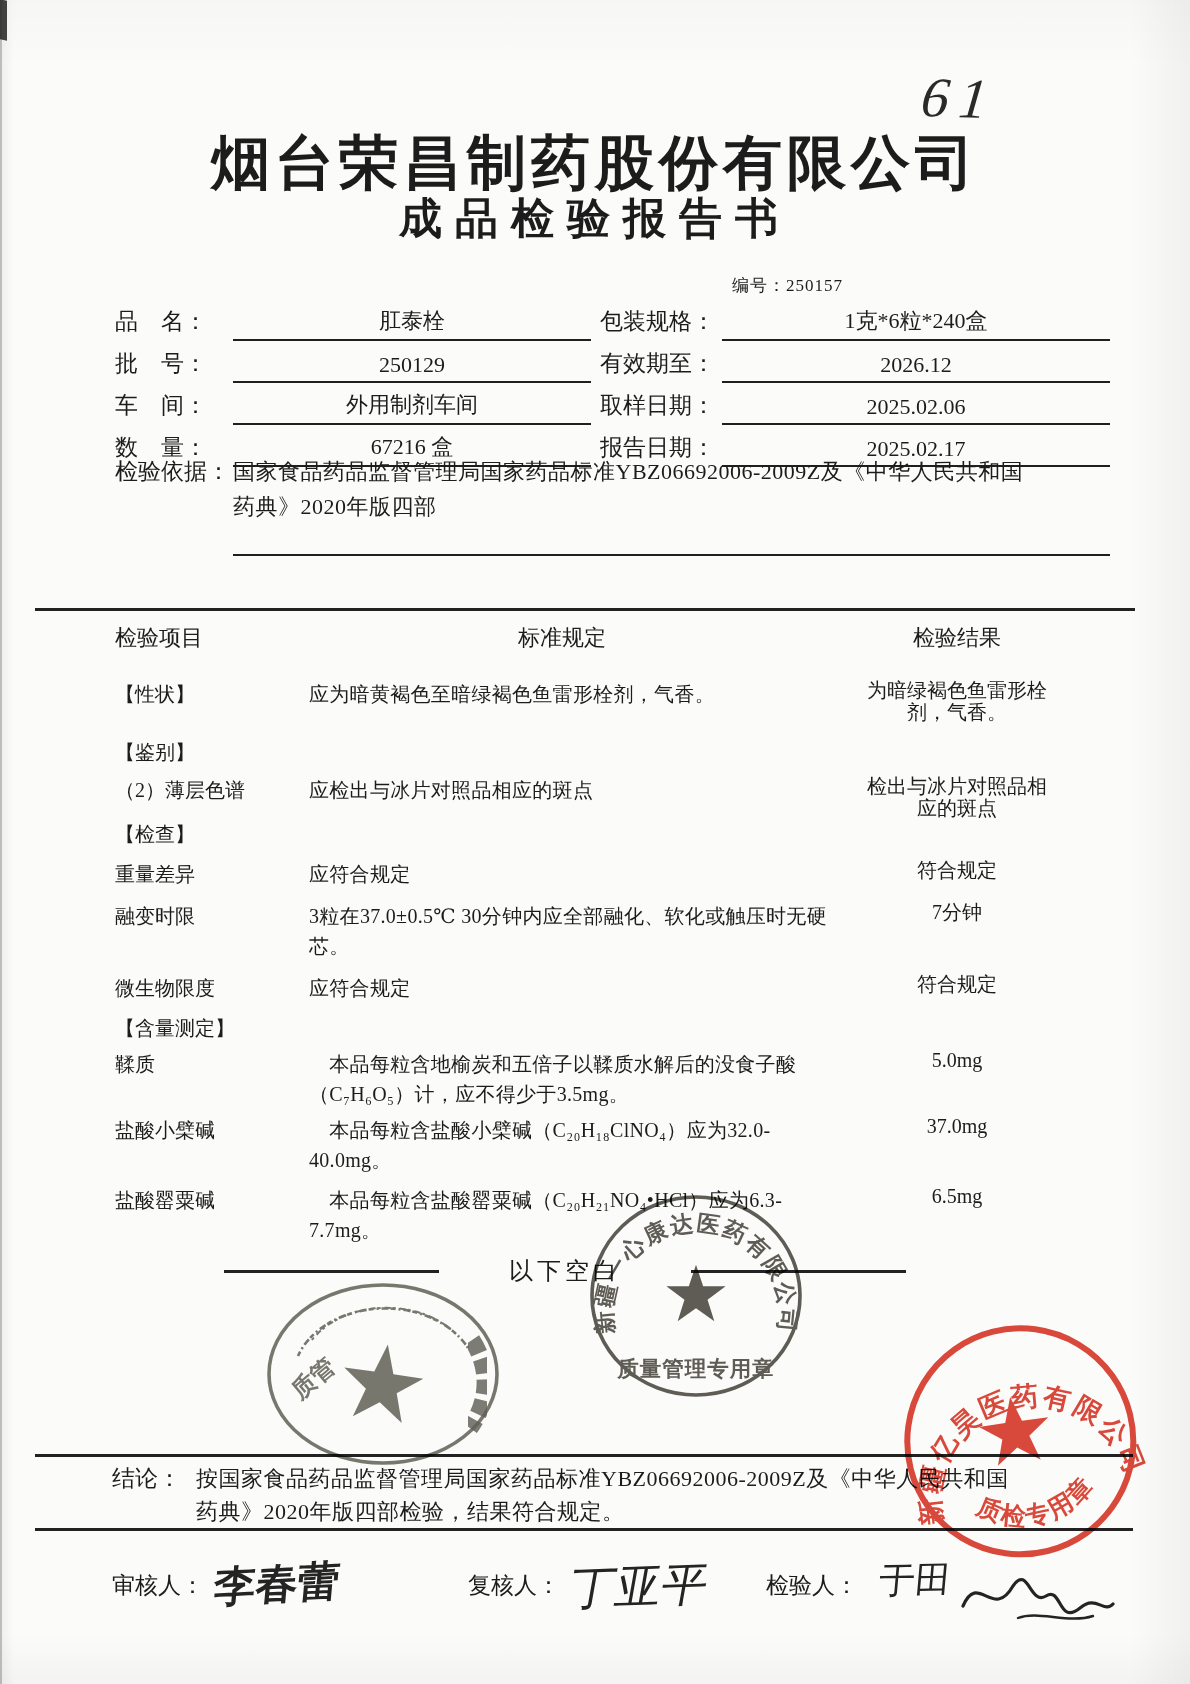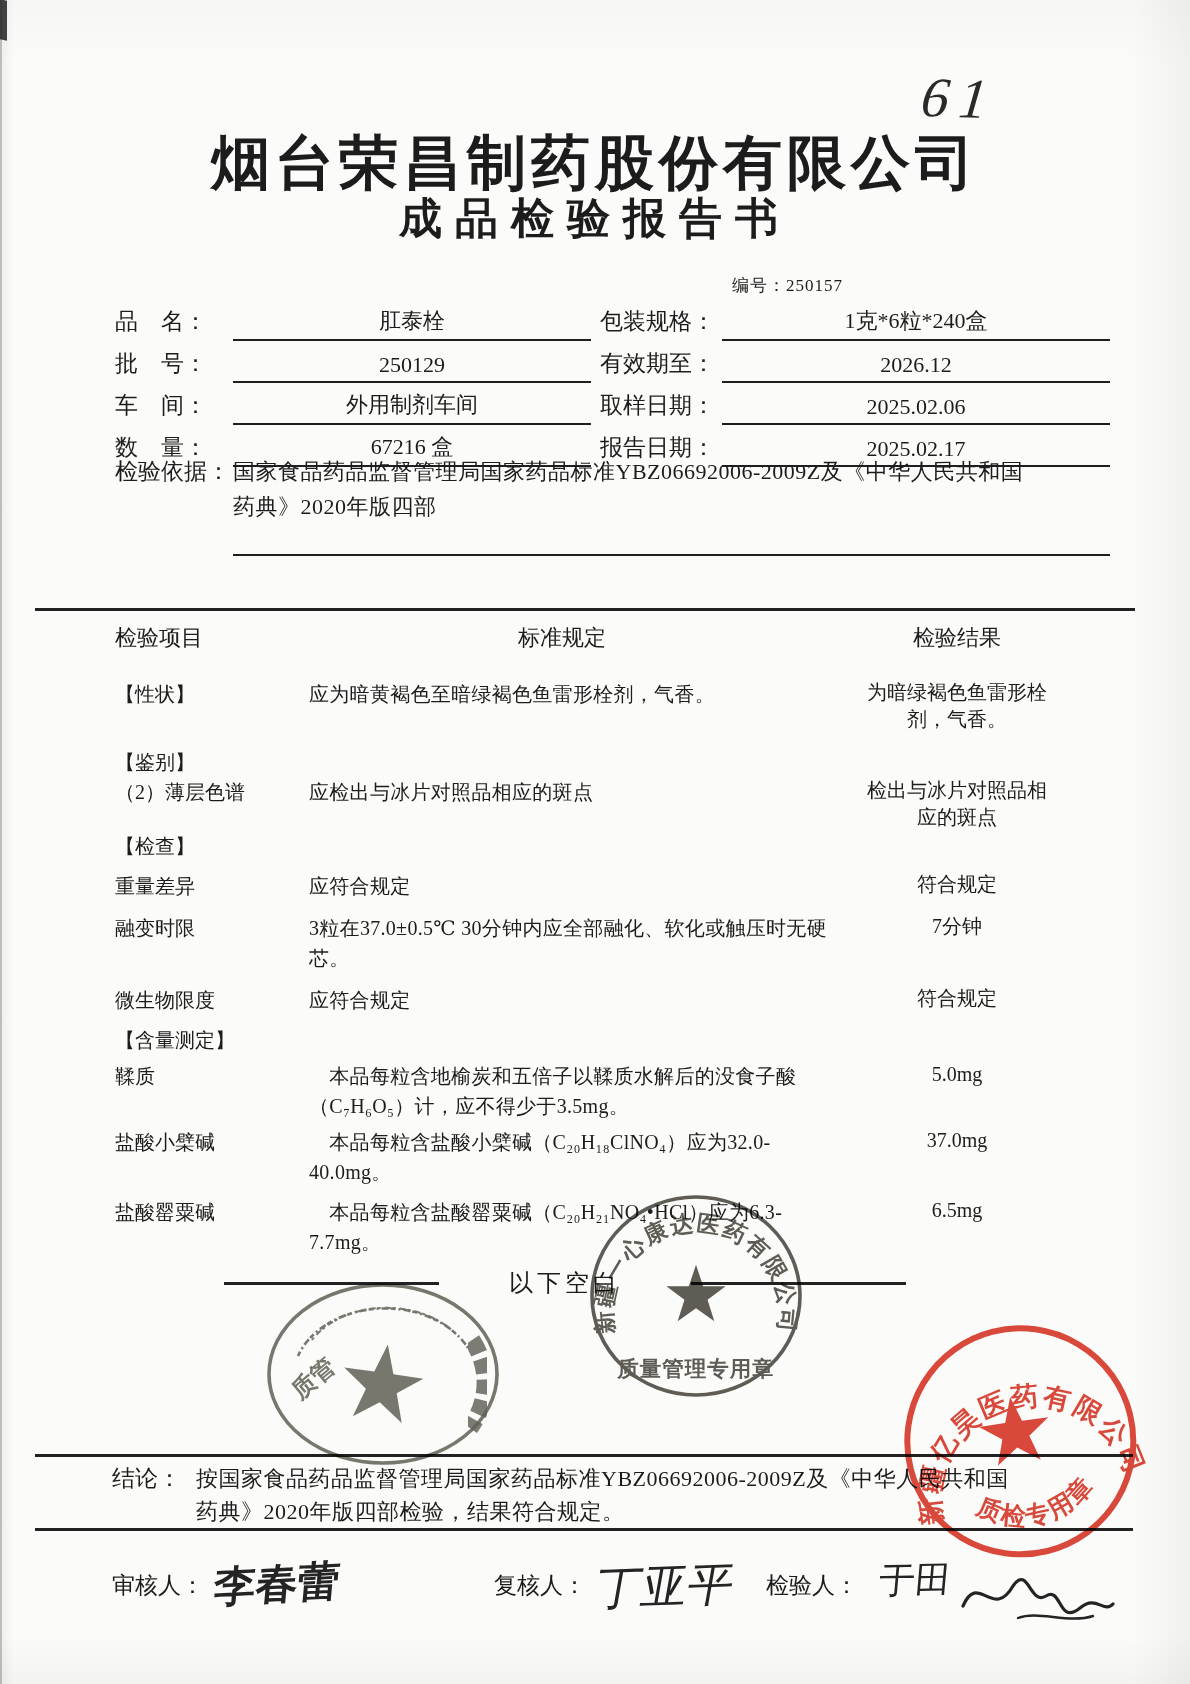--- a/index.html
+++ b/index.html
@@ -76,45 +76,45 @@
     padding-left:80px;
     align-items:start;
   }
   .thead{margin-bottom:26px;font-size:22px;}
   .th-item{text-align:left;}
   .th-spec{text-align:center;}
   .th-res{text-align:center;}
   .row{font-size:20px;line-height:30px;}
   .item{white-space:nowrap;}
   .spec{padding-left:32px;letter-spacing:.3px;}
-  .res{text-align:center;line-height:27px;}
+  .res{text-align:center;line-height:22px;}
   .res-inner{display:inline-block;max-width:182px;}
   .mb14{margin-bottom:14px;}.mb12{margin-bottom:12px;}.mb10{margin-bottom:10px;}
-  .mb8{}.mb6{margin-bottom:6px;}.mb2{margin-bottom:2px;}
+  .mb8{margin-bottom:8px;}.mb6{margin-bottom:6px;}.mb2{margin-bottom:2px;}
   .mb0{margin-bottom:0;}
   .endnote{
     display:flex;align-items:center;justify-content:center;
     margin-top:10px;padding-left:60px;width:940px;
     font-size:24px;letter-spacing:4px;
   }
   .endnote .dash{height:3px;background:#222;width:215px;}
   .endnote .txt{margin:0 70px;}
 
   
   .rule{position:absolute;left:35px;width:1098px;height:3px;background:#222;}
   .rule1{top:1454px;}
   .rule2{top:1528px;}
   .conclusion{position:absolute;top:1462px;left:112px;display:flex;width:960px;}
   .conc-label{font-size:23px;width:84px;line-height:33px;white-space:nowrap;}
   .conc-body{flex:1;font-size:22px;line-height:33px;letter-spacing:.5px;}
 
   
   .sigrow{position:absolute;top:1556px;left:0;width:100%;height:90px;}
   .sigblock{position:absolute;display:flex;align-items:flex-start;}
-  .sig1{left:112px;}.sig2{left:468px;margin-left:26px;}.sig3{left:766px;gap:11px;}
+  .sig1{left:112px;}.sig2{left:468px;}.sig3{left:766px;gap:11px;}
   .siglabel{font-size:23px;white-space:nowrap;padding-top:14px;}
   .signame{
     font-size:42px;font-weight:600;color:#242424;
     transform:rotate(-3deg) skewX(-8deg);
     margin-left:10px;white-space:nowrap;
   }
   .sig2 .signame{font-weight:400;font-size:46px;transform:rotate(-2deg) skewX(-12deg);}
   .sig3 .signame{font-size:36px;font-weight:500;transform:rotate(-1deg) skewX(-6deg);}
   .flourish{margin-left:-4px;margin-top:10px;}
 

